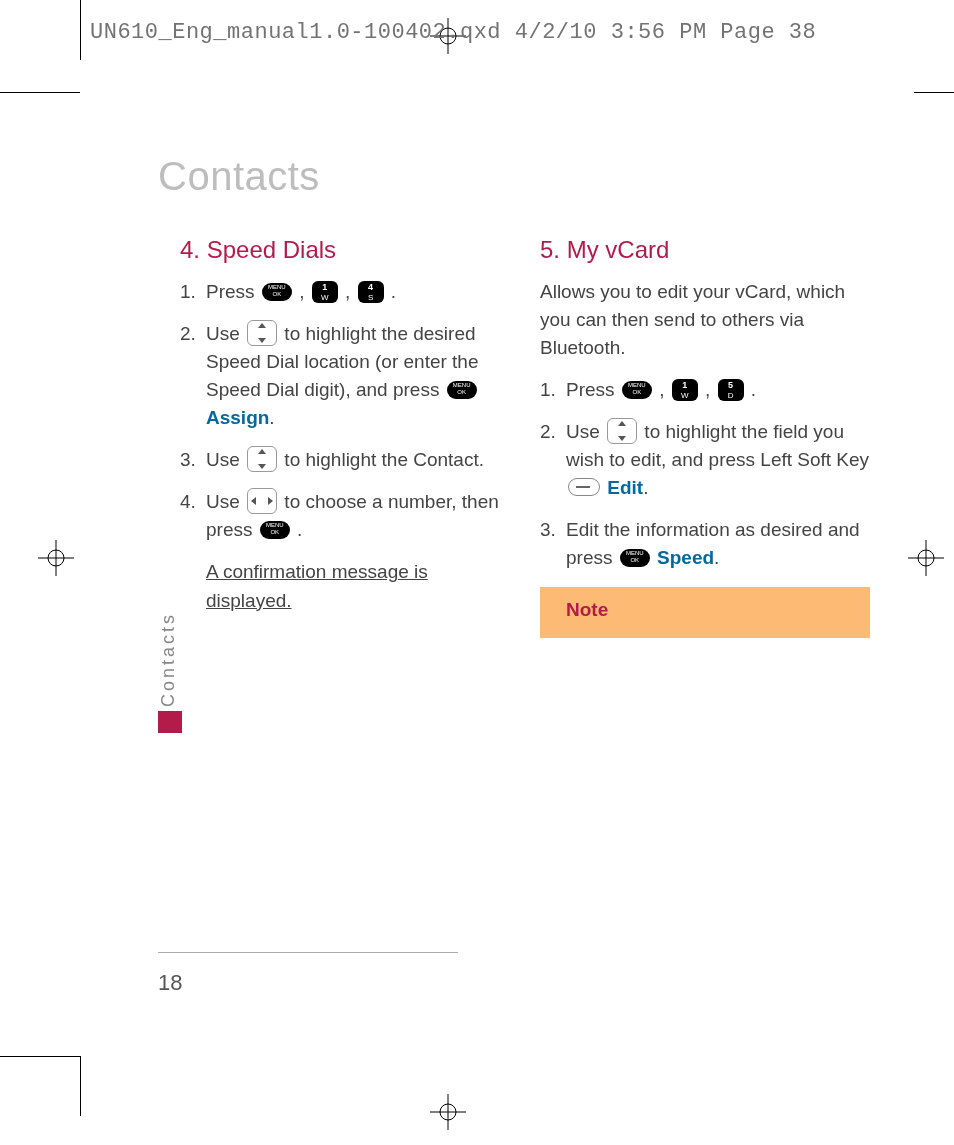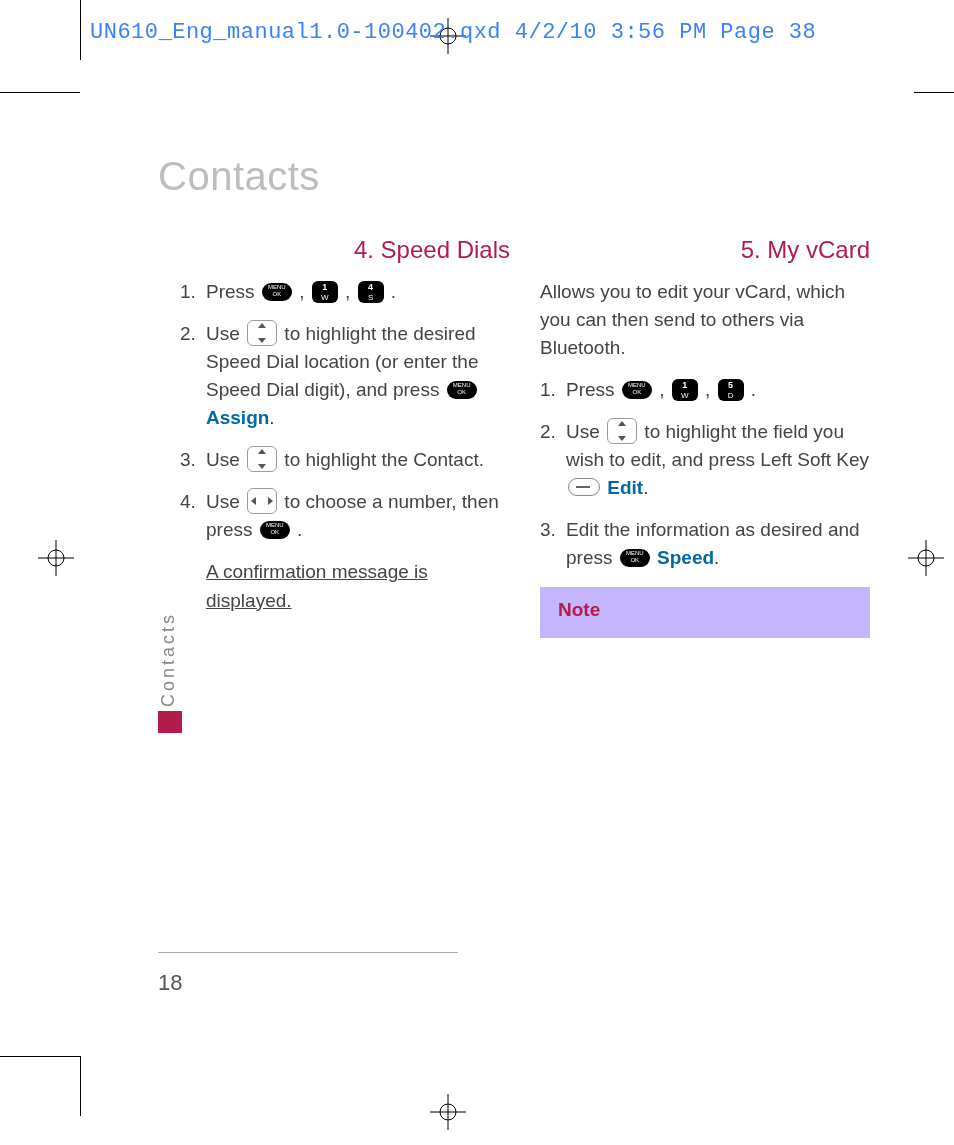--- a/index.html
+++ b/index.html
@@ -13,21 +13,21 @@
     position: relative;
     overflow: hidden;
   }
   .slug {
     position: absolute;
     top: 20px;
     left: 90px;
     font-family: "Courier New", monospace;
     font-size: 22px;
     letter-spacing: 0.5px;
-    color: #3b82f6;
+    color: #737373;
   }
   .crop-tl-h { position: absolute; top: 92px; left: 0; width: 80px; height: 1px; background: #000; }
   .crop-tl-v { position: absolute; top: 0; left: 80px; width: 1px; height: 60px; background: #000; }
   .crop-bl-h { position: absolute; top: 1056px; left: 0; width: 80px; height: 1px; background: #000; }
   .crop-bl-v { position: absolute; top: 1056px; left: 80px; width: 1px; height: 60px; background: #000; }
   .crop-tr-v { position: absolute; top: 92px; right: 0; width: 40px; height: 1px; background: #000; }
   .reg-mark, .reg-mark svg { width: 36px; height: 36px; }
   .reg-top { position: absolute; top: 18px; left: 430px; }
   .reg-bot { position: absolute; top: 1094px; left: 430px; }
   .reg-left { position: absolute; top: 540px; left: 38px; }
@@ -63,21 +63,20 @@
     font-size: 19px;
     line-height: 1.48;
     color: #444;
   }
   .h2 {
     font-family: "Trebuchet MS", Verdana, sans-serif;
     color: #b31b4b;
     font-size: 24px;
     font-weight: 400;
     margin: 0 0 10px 0;
-    text-align: right;
   }
   .para { margin: 0 0 14px 0; }
   .step { display: flex; margin: 0 0 14px 0; }
   .step-num { width: 26px; flex: none; }
   .step-body { flex: 1; }
   .indent { margin-left: 26px; text-decoration: underline; }
   .bold { font-weight: bold; color: #0369a1; }
   .key-ok {
     display: inline-block;
     width: 30px; height: 18px;
@@ -147,22 +146,22 @@
   }
   .key-soft::after {
     content: "";
     position: absolute;
     left: 7px; top: 50%;
     width: 14px; height: 2px;
     background: #666;
     transform: translateY(-50%);
   }
   .note-box {
-    background: #c4b5fd;
-    padding: 8px 10px 10px 18px;
+    background: #fdba74;
+    padding: 8px 10px 10px 26px;
     font-size: 18px;
     line-height: 1.55;
     color: #333;
     margin-top: 6px;
   }
   .note-title {
     color: #b31b4b;
     font-weight: bold;
     font-family: "Trebuchet MS", Verdana, sans-serif;
     margin-bottom: 4px;

